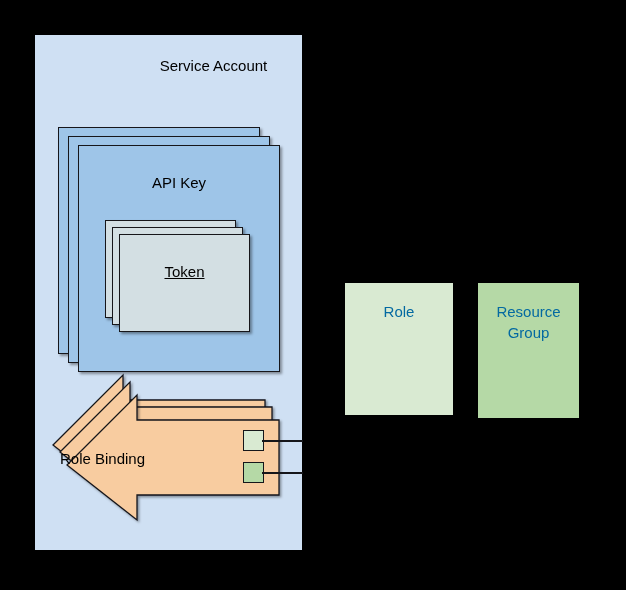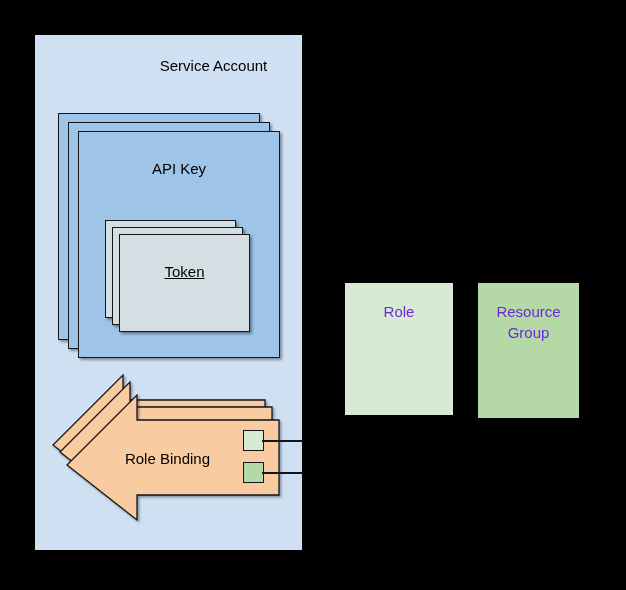--- a/index.html
+++ b/index.html
@@ -59,21 +59,21 @@
     position: absolute;
     left: 0;
     width: 100%;
     text-align: center;
     font-size: 15px;
     color: #000000;
     line-height: 18px;
   }
 
   
-  .apikey-stack { left: 58px; top: 113px; width: 220px; height: 245px; }
+  .apikey-stack { left: 58px; top: 127px; width: 220px; height: 245px; }
   .apikey-layer { background: #9EC5E8; width: 202px; height: 227px; }
   .apikey-l1 { left: 0px;  top: 0px;  }
   .apikey-l2 { left: 10px; top: 9px;  }
   .apikey-l3 { left: 20px; top: 18px; }
   .apikey-label { top: 28px; }
 
   
   .token-stack { left: 105px; top: 220px; width: 145px; height: 112px; }
   .token-layer { background: #D3DFE3; width: 131px; height: 98px; }
   .token-l1 { left: 0px;  top: 0px;  }
@@ -93,21 +93,21 @@
     position: absolute;
     left: 0;
     top: 0;
     overflow: visible;
   }
   .rolebinding-label {
     position: absolute;
     left: 60px;
     top: 450px;
     width: 150px;
-    text-align: right;
+    text-align: left;
     font-size: 15px;
     color: #000000;
     line-height: 18px;
   }
 
   
   .port {
     position: absolute;
     width: 21px;
     height: 21px;
@@ -133,21 +133,21 @@
   }
   .plain-box-label {
     position: absolute;
     left: 0;
     top: 18px;
     width: 100%;
     box-sizing: border-box;
     padding: 0 14px;
     text-align: center;
     font-size: 15px;
-    color: #6d28d9;
+    color: #0369a1;
     line-height: 21px;
   }
   .role-box {
     left: 345px; top: 283px;
     width: 108px; height: 132px;
     background: #D9EAD2;
   }
   .resource-box {
     left: 478px; top: 283px;
     width: 101px; height: 135px;

